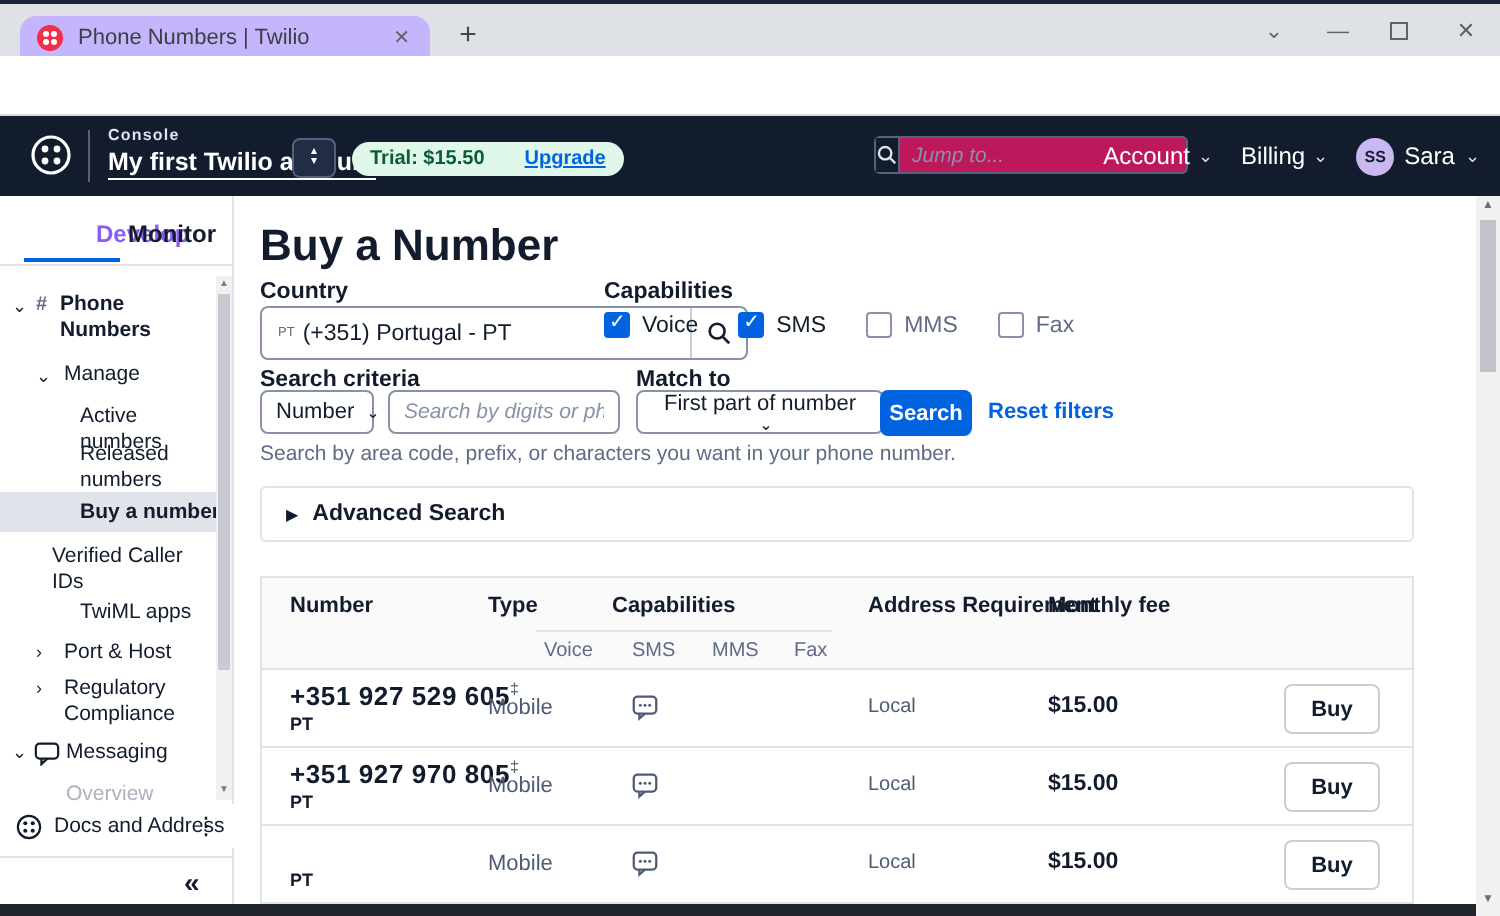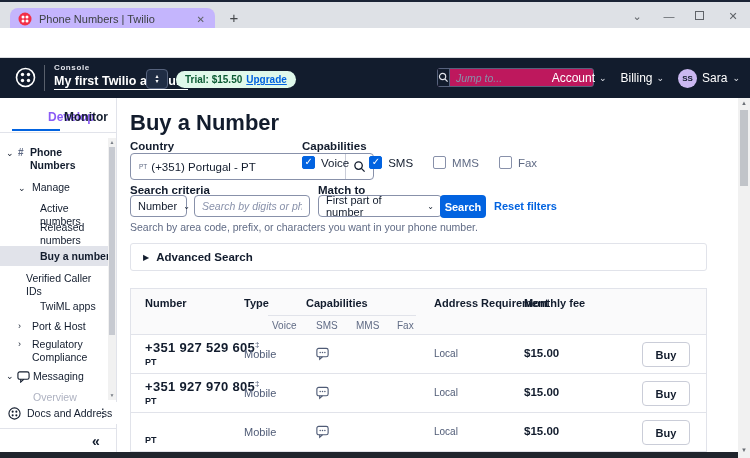--- a/index.html
+++ b/index.html
@@ -30,21 +30,21 @@
   .avatar-browser { top:33px; width:19px; height:19px; border-radius:50%; overflow:hidden; background:#8A5A44; }
   .kebab { top:34px; font-size:13px; color:#5F6368; }
 
   
   .twnav { left:0; top:58px; width:750px; height:40px; background:#121C2D; }
   .twnav-divider { left:44px; top:65px; width:1px; height:26px; background:rgba(255,255,255,0.3); }
   .console-label { left:54px; top:63px; font-size:8px; letter-spacing:.6px; color:#E1E3EA; font-weight:bold; }
   .account-name { left:54px; top:73px; font-size:12.5px; font-weight:bold; color:#fff; border-bottom:1px solid #fff; padding-bottom:1px; }
   .switcher { left:146px; top:69px; width:22px; height:20px; border:1px solid #56627C; border-radius:4px; background:#202D44; color:#fff; display:flex; flex-direction:column; align-items:center; justify-content:center; }
   .switcher span { font-size:6px; line-height:5px; }
-  .trial-pill { left:176px; top:71px; height:17px; background:#DFF8EA; border-radius:9px; display:flex; align-items:center; padding:0 9px; gap:4px; }
+  .trial-pill { left:176px; top:71px; height:17px; background:#DFF8EA; border-radius:9px; display:flex; align-items:center; padding:0 9px; gap:20px; }
   .trial-text { font-size:10px; font-weight:bold; color:#0B5B34; }
   .upgrade { font-size:10px; font-weight:bold; color:#0263E0; text-decoration:underline; }
   .jump { left:437px; top:68px; width:157px; height:19px; border:1px solid #56627C; border-radius:3px; background:#be185d; display:flex; align-items:center; }
   .jump-mag { width:22px; height:100%; border-right:1px solid #56627C; display:flex; align-items:center; justify-content:center; background:#121C2D; }
   .jump input { flex:1; background:transparent; border:none; outline:none; font-size:10.5px; color:#E1E3EA; padding:0 6px; font-family:inherit; }
   .jump input::placeholder { color:#8891AA; font-style:italic; }
   .twnav-right { right:10px; top:58px; height:40px; display:flex; align-items:center; gap:14px; }
   .twnav-menu { display:flex; align-items:center; gap:4px; color:#fff; font-size:12px; }
   .twnav-caret { font-size:9px; color:#E1E3EA; }
   .avatar-tw { width:19px; height:19px; border-radius:50%; background:#CBB8F1; color:#121C2D; font-size:8px; font-weight:bold; display:flex; align-items:center; justify-content:center; }
@@ -312,21 +312,21 @@
 </div>
 
 <span class="abs field-label" style="left:130px; top:184px;">Search criteria</span>
 <div class="abs select" style="left:130px; top:195px; width:57px;">
   <span>Number</span>
   <span class="caret">⌄</span>
 </div>
 <input class="abs digits-input" placeholder="Search by digits or phrases" style="">
 
 <span class="abs field-label" style="left:318px; top:184px;">Match to</span>
-<div class="abs select" style="left:318px; top:195px; width:124px;">
+<div class="abs select" style="left:318px; top:195px; width:124px;flex-direction:column;">
   <span>First part of number</span>
   <span class="caret">⌄</span>
 </div>
 
 <div class="abs search-btn">Search</div>
 <span class="abs reset-link">Reset filters</span>
 <div class="abs help-text">Search by area code, prefix, or characters you want in your phone number.</div>
 
 <div class="abs adv-box">
   <span class="adv-arrow">▶</span>

